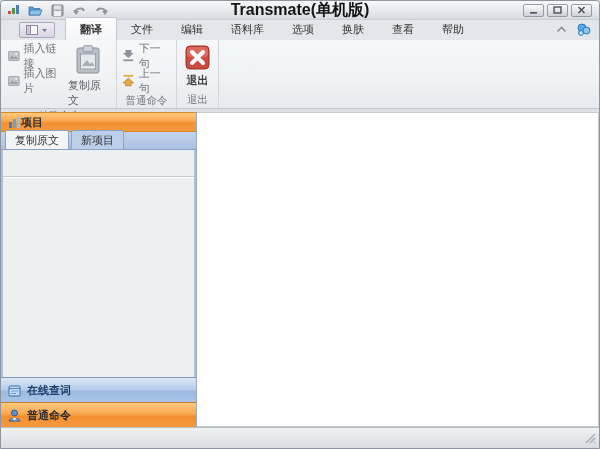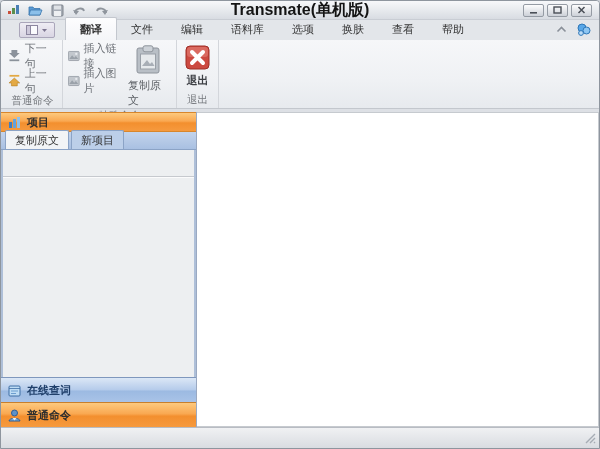--- a/index.html
+++ b/index.html
@@ -99,21 +99,21 @@
   .main { position: absolute; top: 111px; left: 0; right: 0; bottom: 21px; display: flex; }
   .sidebar {
     width: 196px; display: flex; flex-direction: column;
     border-right: 1px solid #9aa9c2;
     background: #edeff1;
   }
   .sb-header {
     height: 20px; flex: 0 0 20px;
     background: linear-gradient(#fdc97e, #f9a851 45%, #f38f2e 55%, #f69a3e);
     border: 1px solid #d8862c; border-left: none; border-right: none;
-    display: flex; align-items: center; gap: 6px; padding: 0 7px;
+    display: flex; align-items: center; padding: 0 7px;
     font-weight: bold; color: #2e2e2e;
   }
   .sb-tabs {
     height: 18px; flex: 0 0 18px;
     background: linear-gradient(#c3d4ec, #a9c0e2);
     border-bottom: 1px solid #8ba3c6;
     display: flex; align-items: flex-end; padding-left: 4px; gap: 2px;
   }
   .sb-tab {
     padding: 2px 9px 1px;
@@ -240,42 +240,20 @@
       </svg>
       <svg width="14" height="13" viewBox="0 0 14 13">
         <circle cx="5" cy="5" r="4" fill="#59a7e8" stroke="#2e77b8"></circle>
         <circle cx="9.5" cy="7.5" r="3.5" fill="#8ec6f2" stroke="#2e77b8"></circle>
         <circle cx="4" cy="10" r="2.4" fill="#bcdcf7" stroke="#2e77b8"></circle>
       </svg>
     </span>
   </div>
 
   <div class="ribbon">
-
-    <div class="rgroup" style="width:60px;">
-      <div class="rgroup-body">
-        <div class="btn-col" style="width:100%;">
-          <div class="sbtn">
-            <svg width="13" height="13" viewBox="0 0 13 13">
-              <path d="M3.5 1 L9.5 1 L9.5 4 L12 4 L6.5 9 L1 4 L3.5 4 Z" fill="#8b929b"></path>
-              <rect x="1.5" y="10.5" width="10" height="1.8" fill="#8b929b"></rect>
-            </svg>
-            <span>下一句</span>
-          </div>
-          <div class="sbtn">
-            <svg width="13" height="13" viewBox="0 0 13 13">
-              <path d="M3.5 12 L9.5 12 L9.5 9 L12 9 L6.5 4 L1 9 L3.5 9 Z" fill="#e3a944" stroke="#b27f23" stroke-width="0.6"></path>
-              <rect x="1.5" y="0.8" width="10" height="1.8" fill="#e3a944"></rect>
-            </svg>
-            <span>上一句</span>
-          </div>
-        </div>
-      </div>
-      <div class="rgroup-label">普通命令</div>
-    </div>
 
     <div class="rgroup" style="width:114px;">
       <div class="rgroup-body">
         <div class="btn-col" style="width:62px;">
           <div class="sbtn">
             <svg width="14" height="12" viewBox="0 0 14 12">
               <rect x="0.5" y="0.5" width="13" height="11" rx="1" fill="#c2c7cd" stroke="#979da5"></rect>
               <path d="M1.5 9.5 L5 5 L7.5 8 L9.5 6 L12.5 9.5 Z" fill="#9aa1a9"></path>
               <circle cx="10" cy="3.5" r="1.4" fill="#e7eaee"></circle>
             </svg>
@@ -296,20 +274,42 @@
             <rect x="9" y="0.8" width="10" height="6" rx="2" fill="#cdd2d8" stroke="#8e949c"></rect>
             <rect x="6.5" y="9" width="15" height="15" fill="#e6e9ec" stroke="#9aa0a8"></rect>
             <path d="M8 21 L13 15 L16 19 L18 17 L20.5 21 Z" fill="#a8aeb6"></path>
           </svg>
           <span>复制原文</span>
         </div>
       </div>
       <div class="rgroup-label">特殊命令</div>
     </div>
 
+    <div class="rgroup" style="width:60px;">
+      <div class="rgroup-body">
+        <div class="btn-col" style="width:100%;">
+          <div class="sbtn">
+            <svg width="13" height="13" viewBox="0 0 13 13">
+              <path d="M3.5 1 L9.5 1 L9.5 4 L12 4 L6.5 9 L1 4 L3.5 4 Z" fill="#8b929b"></path>
+              <rect x="1.5" y="10.5" width="10" height="1.8" fill="#8b929b"></rect>
+            </svg>
+            <span>下一句</span>
+          </div>
+          <div class="sbtn">
+            <svg width="13" height="13" viewBox="0 0 13 13">
+              <path d="M3.5 12 L9.5 12 L9.5 9 L12 9 L6.5 4 L1 9 L3.5 9 Z" fill="#e3a944" stroke="#b27f23" stroke-width="0.6"></path>
+              <rect x="1.5" y="0.8" width="10" height="1.8" fill="#e3a944"></rect>
+            </svg>
+            <span>上一句</span>
+          </div>
+        </div>
+      </div>
+      <div class="rgroup-label">普通命令</div>
+    </div>
+
     <div class="rgroup" style="width:42px;">
       <div class="rgroup-body" style="justify-content:center;">
         <div class="lbtn">
           <svg width="25" height="25" viewBox="0 0 25 25">
             <rect x="1" y="1" width="23" height="23" rx="4" fill="#cc4a41" stroke="#9e2f27"></rect>
             <rect x="2" y="2" width="21" height="10" rx="3" fill="#dd7268" opacity="0.8"></rect>
             <path d="M7 7 L18 18 M18 7 L7 18" stroke="#ffffff" stroke-width="4" stroke-linecap="round"></path>
           </svg>
           <span style="font-weight:bold;">退出</span>
         </div>

